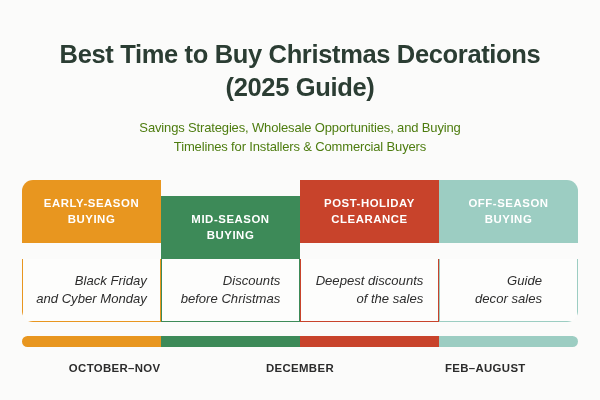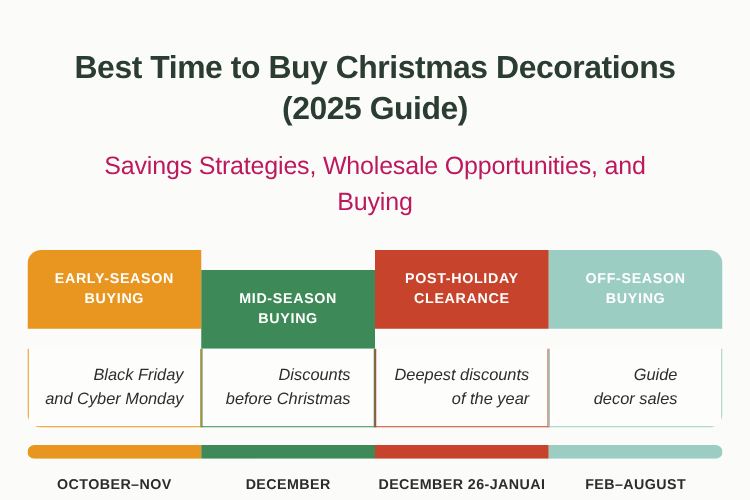--- a/index.html
+++ b/index.html
@@ -23,24 +23,24 @@
     font-size:25.5px;
     font-weight:bold;
     line-height:1.28;
     text-align:center;
     color:#2b3d33;
     letter-spacing:-0.35px;
     width:100%;
   }
   .subtitle {
     margin-top:16px;
-    font-size:20px;
+    font-size:13px;
     line-height:1.42;
     text-align:center;
-    color:#be185d;
+    color:#4d7c0f;
     width:480px;
     letter-spacing:-0.15px;
   }
 
   
   .table-card {
     margin-top:24px;
     width:556px;
     border-radius:11px;
     overflow:hidden;
@@ -112,20 +112,21 @@
 
 <div id="infographic" style="background: rgb(251, 251, 250);">
 
   <h1 class="title" style="color: rgb(43, 61, 51);">
     <span>Best Time to Buy Christmas Decorations</span><br>
     <span>(2025 Guide)</span>
   </h1>
 
   <p class="subtitle">
     <span>Savings Strategies, Wholesale Opportunities, and Buying</span><br>
+    <span>Timelines for Installers &amp; Commercial Buyers</span>
   </p>
 
   <div class="table-card">
     <div class="head-row">
       <div class="head-cell" style="background: rgb(232, 150, 31);">
         <span>
           <span>EARLY-SEASON</span><br>
           <span>BUYING</span>
         </span>
       </div>
@@ -158,21 +159,21 @@
       </div>
       <div class="body-cell" style="border-left-color: rgb(61, 138, 88); border-right-color: rgb(61, 138, 88); border-bottom-color: rgb(61, 138, 88);">
         <span>
           <span>Discounts</span><br>
           <span>before Christmas</span>
         </span>
       </div>
       <div class="body-cell" style="border-left-color: rgb(200, 67, 43); border-right-color: rgb(200, 67, 43); border-bottom-color: rgb(200, 67, 43);">
         <span>
           <span>Deepest discounts</span><br>
-          <span>of the year</span>
+          <span>of the sales</span>
         </span>
       </div>
       <div class="body-cell" style="border-left-color: rgb(156, 205, 194); border-right-color: rgb(156, 205, 194); border-bottom-color: rgb(156, 205, 194);">
         <span>
           <span>Guide</span><br>
           <span>decor sales</span>
         </span>
       </div>
     </div>
   </div>
@@ -180,18 +181,17 @@
   <div class="timeline-wrap">
     <div class="bar">
       <div class="bar-seg" style="background: rgb(232, 150, 31);"></div>
       <div class="bar-seg" style="background: rgb(61, 138, 88);"></div>
       <div class="bar-seg" style="background: rgb(200, 67, 43);"></div>
       <div class="bar-seg" style="background: rgb(156, 205, 194);"></div>
     </div>
     <div class="bar-labels">
       <div class="bar-label">OCTOBER–NOV</div>
       <div class="bar-label">DECEMBER</div>
-      <div class="bar-label">DECEMBER 26-JANUAI</div>
       <div class="bar-label">FEB–AUGUST</div>
     </div>
   </div>
 
 </div>
 
 </body></html>

